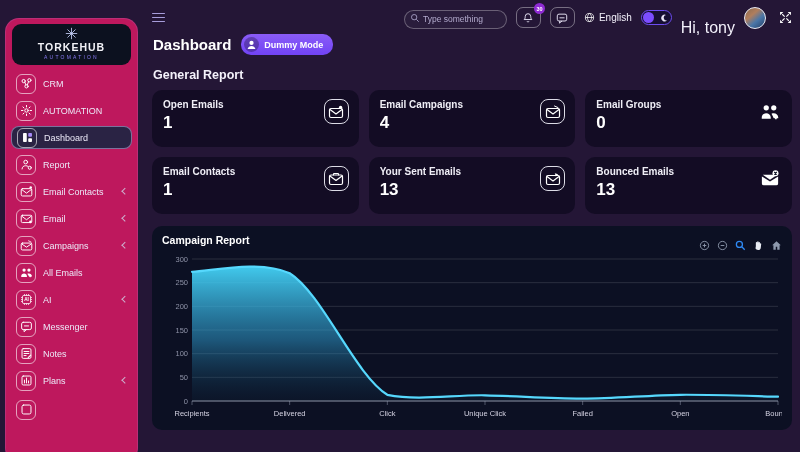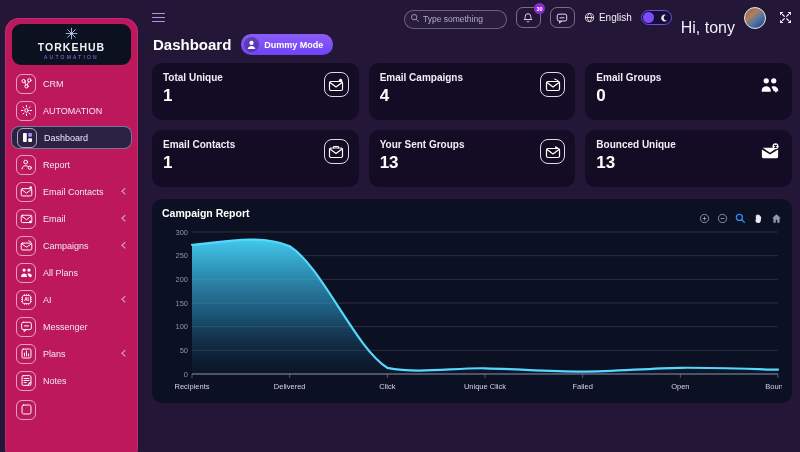--- a/index.html
+++ b/index.html
@@ -173,21 +173,21 @@
           <span class="ibox">
             <svg viewBox="0 0 16 16">
               <g fill="#fff">
                 <circle cx="5" cy="5" r="2"></circle>
                 <circle cx="11" cy="5" r="2"></circle>
                 <path d="M1.5 12.6c0-2 1.6-3.3 3.5-3.3s3.5 1.3 3.5 3.3v.9h-7zM9 9.6c.6-.2 1.3-.3 2-.3 1.9 0 3.5 1.3 3.5 3.3v.4h-3.4"></path>
               </g>
               <path d="M12.6 10.6v3.2M11 12.2h3.2" stroke="#fff" stroke-width="1.2" fill="none"></path>
             </svg>
           </span>
-          <span class="ilabel">All Plans</span>
+          <span class="ilabel">All Emails</span>
         </div>
         <div class="side-item">
           <span class="ibox">
             <svg viewBox="0 0 16 16" fill="none" stroke="#fff" stroke-width="1">
               <rect x="3" y="3" width="10" height="10" rx="1.8"></rect>
               <path d="M5.5 1.4v1.6M8 1.4v1.6M10.5 1.4v1.6M5.5 13v1.6M8 13v1.6M10.5 13v1.6M1.4 5.5H3M1.4 8H3M1.4 10.5H3M13 5.5h1.6M13 8h1.6M13 10.5h1.6"></path>
               <text x="8" y="10.3" text-anchor="middle" font-size="5.8" font-weight="bold" fill="#fff" stroke="none">AI</text>
             </svg>
           </span>
           <span class="ilabel">AI</span>
@@ -199,36 +199,36 @@
               <rect x="2" y="2.8" width="12" height="9" rx="2"></rect>
               <path d="M5 11.8v2.6l3-2.6"></path>
               <path d="M5.5 7.3h5"></path>
             </svg>
           </span>
           <span class="ilabel">Messenger</span>
         </div>
         <div class="side-item">
           <span class="ibox">
             <svg viewBox="0 0 16 16" fill="none" stroke="#fff" stroke-width="1.2" stroke-linecap="round" stroke-linejoin="round">
-              <rect x="2.5" y="2.5" width="11" height="11" rx="1.5"></rect>
-              <path d="M5.5 11V7.5M8 11V5M10.5 11V8.5"></path>
-            </svg>
-          </span>
-          <span class="ilabel">Plans</span>
-          <span class="chev"></span>
-        </div>
-        <div class="side-item">
-          <span class="ibox">
-            <svg viewBox="0 0 16 16" fill="none" stroke="#fff" stroke-width="1.2" stroke-linecap="round" stroke-linejoin="round">
               <rect x="2.5" y="2" width="11" height="12" rx="1.5"></rect>
               <path d="M5 5.5h6M5 8h6M5 10.5h2.5"></path>
               <path d="m9.5 12.6 3.4-3.4 1 1-3.4 3.4h-1z" fill="#fff" stroke="none"></path>
             </svg>
           </span>
           <span class="ilabel">Notes</span>
+        </div>
+        <div class="side-item">
+          <span class="ibox">
+            <svg viewBox="0 0 16 16" fill="none" stroke="#fff" stroke-width="1.2" stroke-linecap="round" stroke-linejoin="round">
+              <rect x="2.5" y="2.5" width="11" height="11" rx="1.5"></rect>
+              <path d="M5.5 11V7.5M8 11V5M10.5 11V8.5"></path>
+            </svg>
+          </span>
+          <span class="ilabel">Plans</span>
+          <span class="chev"></span>
         </div>
         <div class="side-item partial">
           <span class="ibox">
             <svg viewBox="0 0 16 16" fill="none" stroke="#fff" stroke-width="1.2" stroke-linecap="round" stroke-linejoin="round">
               <rect x="2.5" y="2.5" width="11" height="11" rx="2"></rect>
             </svg>
           </span>
           <span class="ilabel"></span>
         </div>
       </nav>
@@ -291,24 +291,25 @@
       <button class="dummy">
         <svg viewBox="0 0 12 12">
           <circle cx="6" cy="6" r="6" fill="rgba(0,0,0,0.28)"></circle>
           <circle cx="6" cy="4.7" r="1.7" fill="#fff"></circle>
           <path d="M2.9 9.6c.4-1.6 1.6-2.4 3.1-2.4s2.7.8 3.1 2.4z" fill="#fff"></path>
         </svg>
         <span>Dummy Mode</span>
       </button>
     </div>
 
+    <div class="section-title">General Report</div>
 
     <div class="cards" id="cards">
         <div class="card">
-          <div class="card-label">Total Unique</div>
+          <div class="card-label">Open Emails</div>
           <div class="card-value">1</div>
           <div class="stat-icon boxed">
             <svg viewBox="0 0 16 16" fill="none" stroke="#fff" stroke-width="1.2" stroke-linecap="round" stroke-linejoin="round">
               <rect x="1.5" y="4.5" width="13" height="9" rx="1.5"></rect>
               <path d="m2 5.5 6 4.5 6-4.5"></path>
               <circle cx="12.6" cy="3.4" r="1.7" fill="#fff" stroke="none"></circle>
             </svg>
           </div>
         </div>
         <div class="card">
@@ -341,32 +342,32 @@
           <div class="card-value">1</div>
           <div class="stat-icon boxed">
             <svg viewBox="0 0 16 16" fill="none" stroke="#fff" stroke-width="1.2" stroke-linecap="round" stroke-linejoin="round">
               <rect x="1.5" y="4" width="13" height="9.5" rx="1.5"></rect>
               <path d="m2 5 6 4.5L14 5"></path>
               <path d="M5.5 4V2.5h5V4" stroke-width="1"></path>
             </svg>
           </div>
         </div>
         <div class="card">
-          <div class="card-label">Your Sent Groups</div>
+          <div class="card-label">Your Sent Emails</div>
           <div class="card-value">13</div>
           <div class="stat-icon boxed">
             <svg viewBox="0 0 16 16" fill="none" stroke="#fff" stroke-width="1.2" stroke-linecap="round" stroke-linejoin="round">
               <rect x="1.5" y="4.5" width="13" height="9" rx="1.5"></rect>
               <path d="m2 5.5 6 4.5 6-4.5"></path>
               <path d="m9.8 2.2 3.4 1-2.4 2.4z" fill="#fff" stroke="none"></path>
             </svg>
           </div>
         </div>
         <div class="card">
-          <div class="card-label">Bounced Unique</div>
+          <div class="card-label">Bounced Emails</div>
           <div class="card-value">13</div>
           <div class="stat-icon raw">
             <svg viewBox="0 0 16 16">
               <path fill="#fff" d="M1.5 6 8 10l6.5-4v5.5A1.5 1.5 0 0 1 13 13H3a1.5 1.5 0 0 1-1.5-1.5z"></path>
               <path fill="#fff" d="M2.2 4.6h11.6L8 8.6z"></path>
               <circle cx="12.4" cy="3.4" r="2.4" fill="#fff"></circle>
               <path d="m11.4 2.4 2 2m0-2-2 2" stroke="#0c1023" stroke-width=".9" fill="none"></path>
             </svg>
           </div>
         </div>

